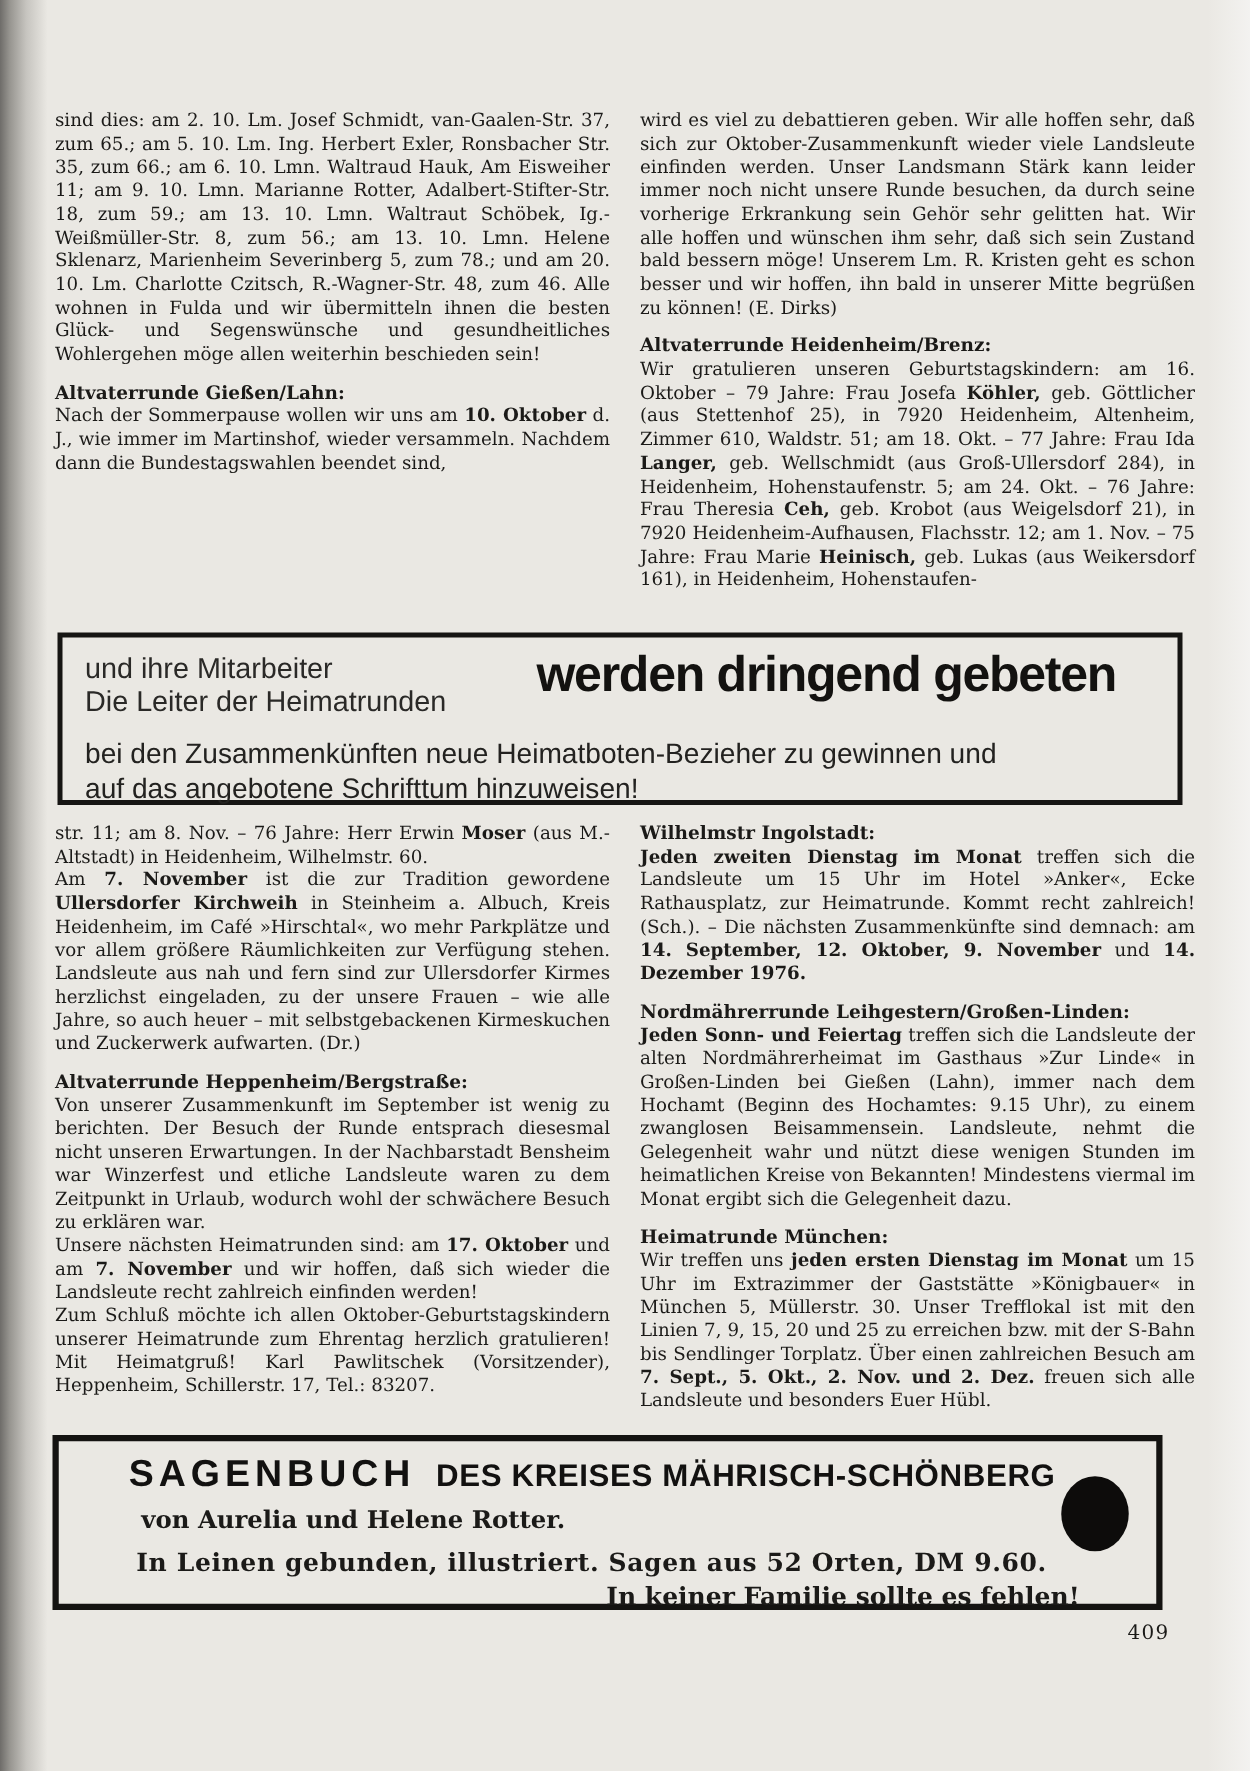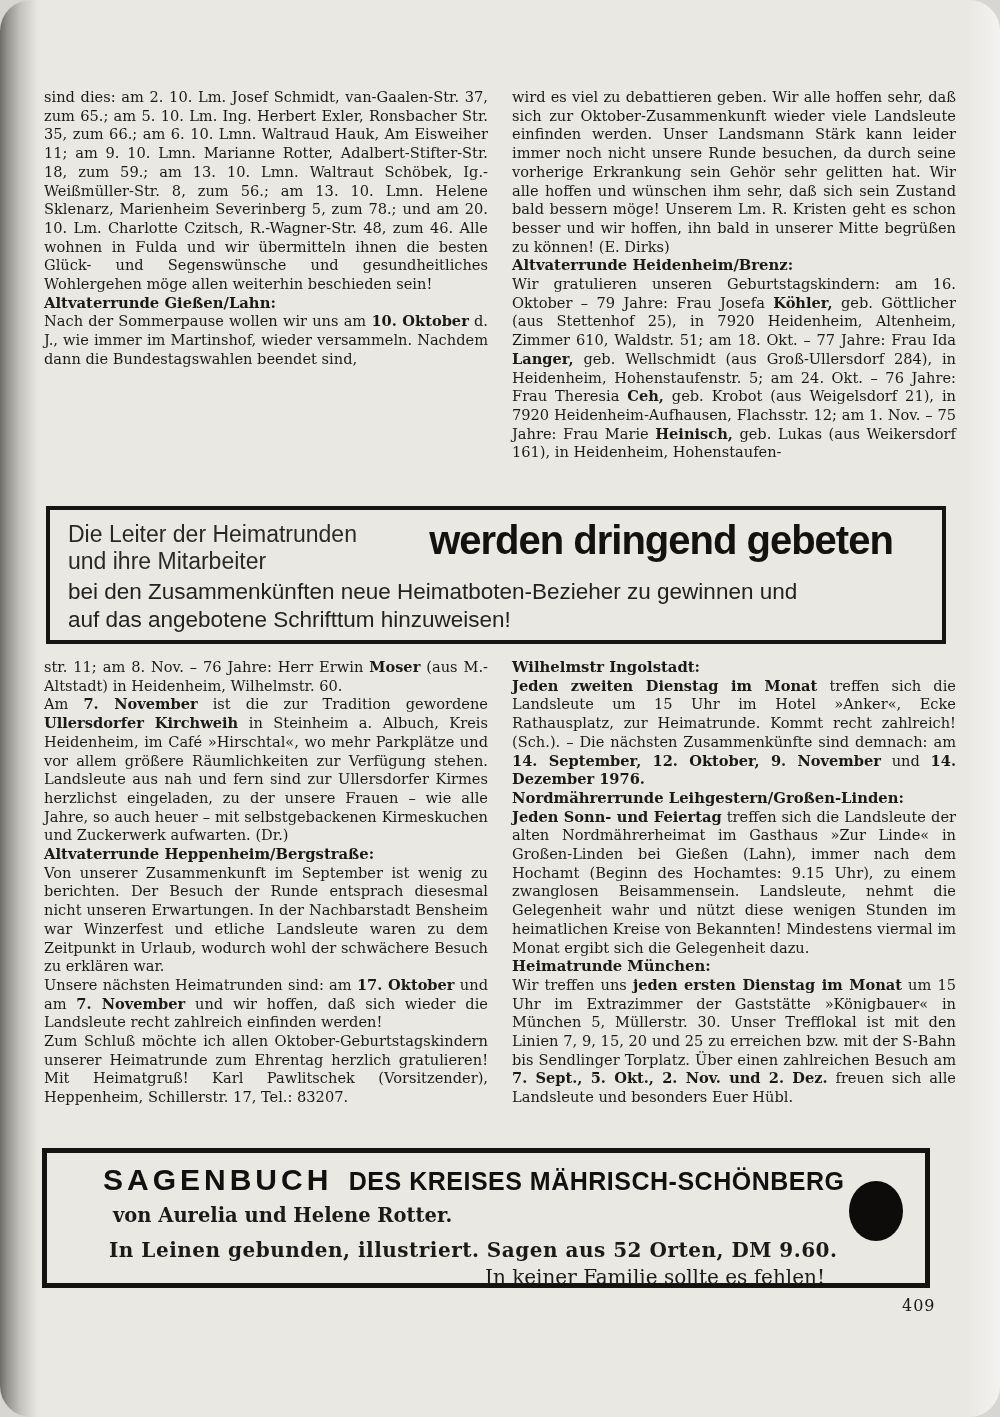--- a/index.html
+++ b/index.html
@@ -3,21 +3,21 @@
 <meta charset="utf-8">
 <style>
   html,body { margin:0; padding:0; }
   body {
     width:1000px; height:1417px;
     font-family:"DejaVu Serif", serif;
     background:#d8d6d2;
   }
   .page {
     position:relative; width:1000px; height:1417px;
-    background:#eae8e3; overflow:hidden; color:#1b1a18;border-radius:31px;
+    background:#eae8e3; overflow:hidden; color:#1b1a18;
   }
   .binding-shadow {
     position:absolute; left:0; top:0; bottom:0; width:38px;
     background:linear-gradient(90deg,#6e6c69 0%, #96948f 20%, #c6c4bf 55%, rgba(234,232,227,0) 100%);
     pointer-events:none;
   }
   .right-edge {
     position:absolute; right:0; top:0; bottom:0; width:34px;
     background:linear-gradient(270deg,#f3f2f0 0%, rgba(234,232,227,0) 100%);
     pointer-events:none;
@@ -29,21 +29,21 @@
   .columns.top { top:88px; }
   .columns.bottom { top:658px; }
   .col {
     width:444px;
     font-size:14.6px; line-height:18.7px;
     text-align:justify;
     color:#1b1a18;
   }
   .para { margin:0; }
   .heading {
-    margin:0 0 0 0; font-size:14.8px; line-height:18.7px;
+    margin:12px 0 0 0; font-size:14.8px; line-height:18.7px;
     font-weight:bold;
   }
   .section:first-child .heading { margin-top:0; }
 
   
   .announcement {
     position:absolute; left:46px; top:506px; width:900px; height:138px;
     box-sizing:border-box;
     border:4px solid #161513;
     padding:11px 18px 10px 18px;
@@ -54,21 +54,21 @@
   .announcement .label {
     width:330px; font-size:23px; line-height:27px; color:#2a2927;
   }
   .announcement .headline {
     flex:1; text-align:center;
     font-size:40px; line-height:44px; font-weight:bold;
     letter-spacing:-1px; color:#131210; margin-top:-3px;
     white-space:nowrap;
   }
   .announcement .body {
-    margin-top:3px; font-size:22.5px; line-height:27.5px; color:#232220;
+    margin-top:14px; font-size:22.5px; line-height:27.5px; color:#232220;
   }
 
   
   .advert {
     position:absolute; left:42px; top:1148px; width:888px; height:140px;
     box-sizing:border-box;
     border:5px solid #141311;
     padding:8px 16px 8px 18px;
   }
   .advert .title-line {
@@ -81,21 +81,21 @@
   .advert .title-rest {
     font-weight:bold; font-size:25px; letter-spacing:0.5px; margin-left:12px; color:#121110;
   }
   .advert .authors {
     font-weight:bold; font-size:19.5px; margin-top:7px; margin-left:48px;
   }
   .advert .details {
     font-weight:bold; font-size:20px; margin-top:11px; margin-left:44px; letter-spacing:0.5px;
   }
   .advert .slogan {
-    font-weight:normal; font-size:20px; margin-top:3px; margin-left:420px;
+    font-weight:bold; font-size:20px; margin-top:3px; margin-left:420px;
   }
   .advert .dot {
     position:absolute; right:22px; top:28px; width:54px; height:60px;
     background:#0d0c0b; border-radius:50%;
   }
 
   .page-number {
     position:absolute; left:902px; top:1296px;
     font-size:16px; letter-spacing:1px; color:#1b1a18;
   }
@@ -124,22 +124,22 @@
         <div class="section">
           <h3 class="heading">Altvaterrunde Heidenheim/Brenz:</h3>
           <p class="para">Wir gratulieren unseren Geburtstagskindern: am 16. Oktober – 79 Jahre: Frau Josefa <strong>Köhler,</strong> geb. Göttlicher (aus Stettenhof 25), in 7920 Heidenheim, Altenheim, Zimmer 610, Waldstr. 51; am 18. Okt. – 77 Jahre: Frau Ida <strong>Langer,</strong> geb. Wellschmidt (aus Groß-Ullersdorf 284), in Heidenheim, Hohenstaufenstr. 5; am 24. Okt. – 76 Jahre: Frau Theresia <strong>Ceh,</strong> geb. Krobot (aus Weigelsdorf 21), in 7920 Heidenheim-Aufhausen, Flachsstr. 12; am 1. Nov. – 75 Jahre: Frau Marie <strong>Heinisch,</strong> geb. Lukas (aus Weikersdorf 161), in Heidenheim, Hohenstaufen-</p>
         </div>
       </div>
   </div>
 
   <div class="announcement">
     <div class="top-line">
       <div class="label">
+        <div>und ihre Mitarbeiter</div>
         <div>Die Leiter der Heimatrunden</div>
-        <div>und ihre Mitarbeiter</div>
       </div>
       <div class="headline">werden dringend gebeten</div>
     </div>
     <div class="body">
       <div>bei den Zusammenkünften neue Heimatboten-Bezieher zu gewinnen und</div>
       <div>auf das angebotene Schrifttum hinzuweisen!</div>
     </div>
   </div>
 
   <div class="columns bottom">

